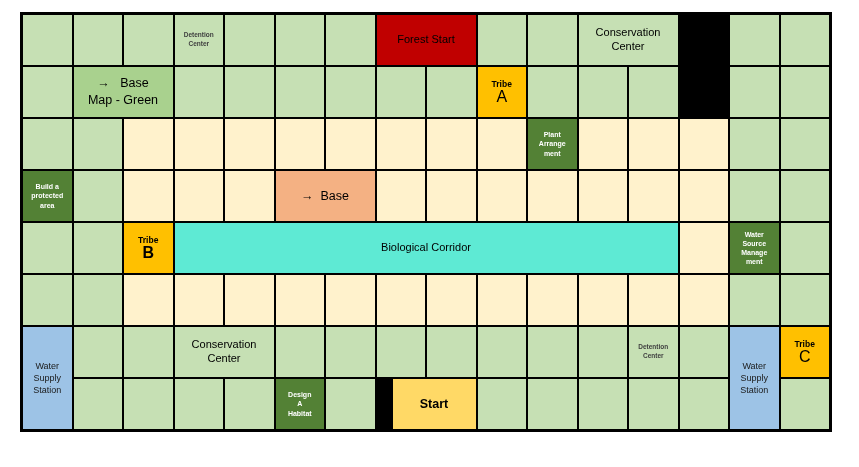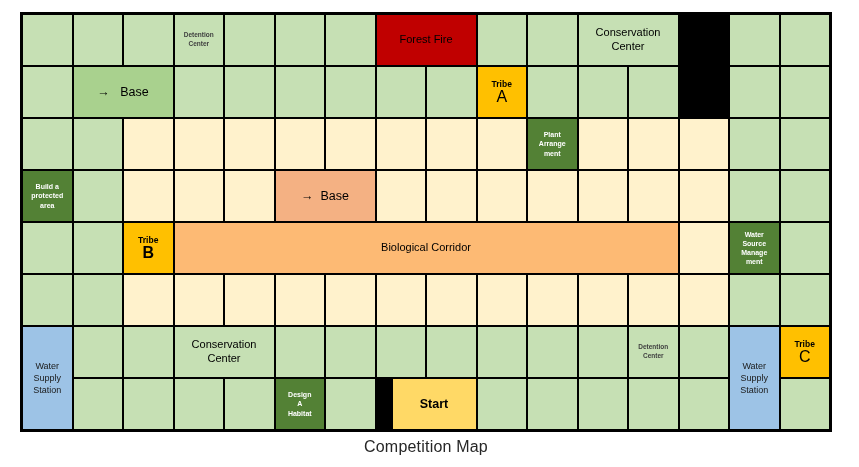--- a/index.html
+++ b/index.html
@@ -38,33 +38,34 @@
       <div class="cell" style="grid-area: 1 / 2 / span 1 / span 1; background: rgb(198, 224, 180);"></div>
       <div class="cell" style="grid-area: 1 / 3 / span 1 / span 1; background: rgb(198, 224, 180);"></div>
       <div class="cell small-label" style="grid-area: 1 / 4 / span 1 / span 1; background: rgb(198, 224, 180);">
         <div class="line">Detention</div>
         <div class="line">Center</div>
       </div>
       <div class="cell" style="grid-area: 1 / 5 / span 1 / span 1; background: rgb(198, 224, 180);"></div>
       <div class="cell" style="grid-area: 1 / 6 / span 1 / span 1; background: rgb(198, 224, 180);"></div>
       <div class="cell" style="grid-area: 1 / 7 / span 1 / span 1; background: rgb(198, 224, 180);"></div>
       <div class="cell med-label" style="grid-area: 1 / 8 / span 1 / span 2; background: rgb(192, 0, 0);">
-        <div class="line">Forest Fire</div>
+        <div class="line">Forest Start</div>
       </div>
       <div class="cell" style="grid-area: 1 / 10 / span 1 / span 1; background: rgb(198, 224, 180);"></div>
       <div class="cell" style="grid-area: 1 / 11 / span 1 / span 1; background: rgb(198, 224, 180);"></div>
       <div class="cell med-label" style="grid-area: 1 / 12 / span 1 / span 2; background: rgb(198, 224, 180);">
         <div class="line">Conservation</div>
         <div class="line">Center</div>
       </div>
       <div class="cell" style="grid-area: 1 / 15 / span 1 / span 1; background: rgb(198, 224, 180);"></div>
       <div class="cell" style="grid-area: 1 / 16 / span 1 / span 1; background: rgb(198, 224, 180);"></div>
       <div class="cell" style="grid-area: 2 / 1 / span 1 / span 1; background: rgb(198, 224, 180);"></div>
       <div class="cell map-label" style="grid-area: 2 / 2 / span 1 / span 2; background: rgb(169, 209, 142);">
         <div class="line">→&nbsp;&nbsp;&nbsp;Base</div>
+        <div class="line">Map - Green</div>
       </div>
       <div class="cell" style="grid-area: 2 / 4 / span 1 / span 1; background: rgb(198, 224, 180);"></div>
       <div class="cell" style="grid-area: 2 / 5 / span 1 / span 1; background: rgb(198, 224, 180);"></div>
       <div class="cell" style="grid-area: 2 / 6 / span 1 / span 1; background: rgb(198, 224, 180);"></div>
       <div class="cell" style="grid-area: 2 / 7 / span 1 / span 1; background: rgb(198, 224, 180);"></div>
       <div class="cell" style="grid-area: 2 / 8 / span 1 / span 1; background: rgb(198, 224, 180);"></div>
       <div class="cell" style="grid-area: 2 / 9 / span 1 / span 1; background: rgb(198, 224, 180);"></div>
       <div class="cell tribe" style="grid-area: 2 / 10 / span 1 / span 1; background: rgb(255, 192, 0);">
         <div class="line">Tribe</div>
         <div class="line">A</div>
@@ -114,21 +115,21 @@
       <div class="cell" style="grid-area: 4 / 13 / span 1 / span 1; background: rgb(255, 242, 204);"></div>
       <div class="cell" style="grid-area: 4 / 14 / span 1 / span 1; background: rgb(255, 242, 204);"></div>
       <div class="cell" style="grid-area: 4 / 15 / span 1 / span 1; background: rgb(198, 224, 180);"></div>
       <div class="cell" style="grid-area: 4 / 16 / span 1 / span 1; background: rgb(198, 224, 180);"></div>
       <div class="cell" style="grid-area: 5 / 1 / span 1 / span 1; background: rgb(198, 224, 180);"></div>
       <div class="cell" style="grid-area: 5 / 2 / span 1 / span 1; background: rgb(198, 224, 180);"></div>
       <div class="cell tribe bold-letter" style="grid-area: 5 / 3 / span 1 / span 1; background: rgb(255, 192, 0);">
         <div class="line">Tribe</div>
         <div class="line">B</div>
       </div>
-      <div class="cell med-label" style="grid-area: 5 / 4 / span 1 / span 10; background: #fdba74;">
+      <div class="cell med-label" style="grid-area: 5 / 4 / span 1 / span 10; background: #5eead4;">
         <div class="line">Biological Corridor</div>
       </div>
       <div class="cell" style="grid-area: 5 / 14 / span 1 / span 1; background: rgb(255, 242, 204);"></div>
       <div class="cell task" style="grid-area: 5 / 15 / span 1 / span 1; background: rgb(83, 129, 53);">
         <div class="line">Water</div>
         <div class="line">Source</div>
         <div class="line">Manage</div>
         <div class="line">ment</div>
       </div>
       <div class="cell" style="grid-area: 5 / 16 / span 1 / span 1; background: rgb(198, 224, 180);"></div>
@@ -193,14 +194,13 @@
       <div class="cell start-label" style="grid-area: 8 / 8 / span 1 / span 2; background: rgb(255, 217, 102);">
         <div class="line">Start</div>
       </div>
       <div class="cell" style="grid-area: 8 / 10 / span 1 / span 1; background: rgb(198, 224, 180);"></div>
       <div class="cell" style="grid-area: 8 / 11 / span 1 / span 1; background: rgb(198, 224, 180);"></div>
       <div class="cell" style="grid-area: 8 / 12 / span 1 / span 1; background: rgb(198, 224, 180);"></div>
       <div class="cell" style="grid-area: 8 / 13 / span 1 / span 1; background: rgb(198, 224, 180);"></div>
       <div class="cell" style="grid-area: 8 / 14 / span 1 / span 1; background: rgb(198, 224, 180);"></div>
       <div class="cell" style="grid-area: 8 / 16 / span 1 / span 1; background: rgb(198, 224, 180);"></div>
     </div>
-  <div class="caption">Competition Map</div>
 </div>
 
 </body></html>

